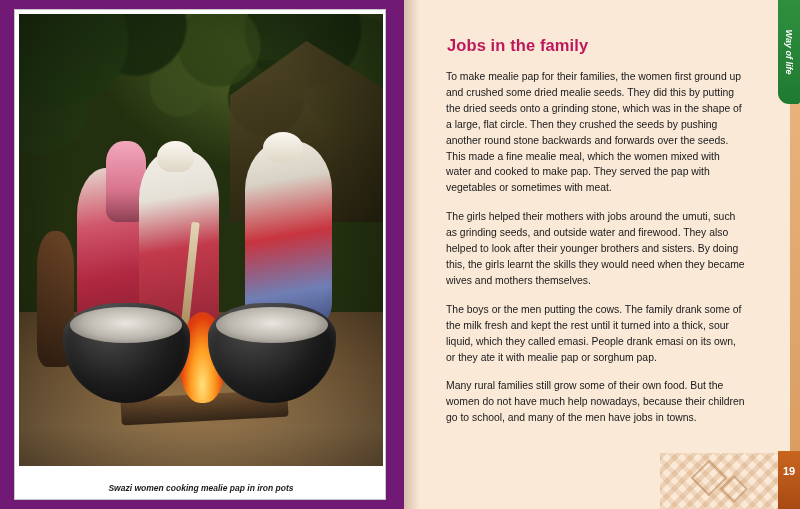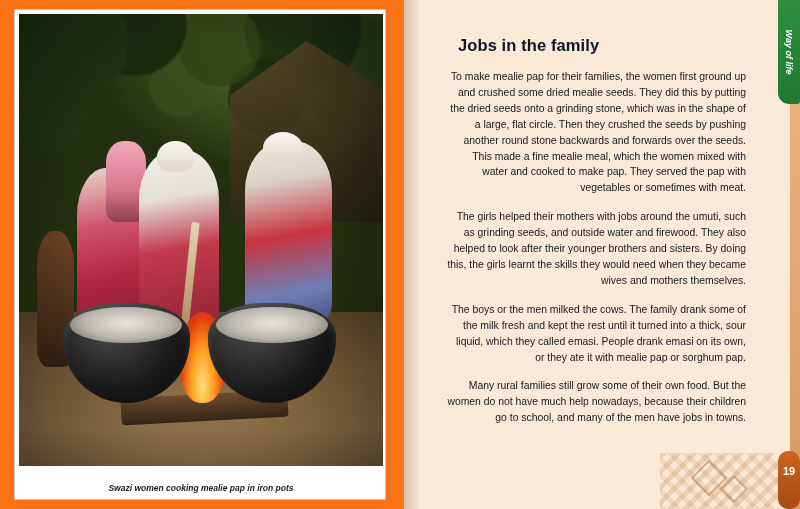--- a/index.html
+++ b/index.html
@@ -20,21 +20,21 @@
     background: #ffffff;
     overflow: hidden;
   }
   
   .left-page {
     position: absolute;
     left: 0;
     top: 0;
     width: 404px;
     height: 509px;
-    background: #f97316;
+    background: #701a75;
   }
   .photo-frame {
     position: absolute;
     left: 14px;
     top: 9px;
     width: 372px;
     height: 491px;
     background: #ffffff;
     border: 1px solid #c9c9c9;
     box-sizing: border-box;
@@ -225,32 +225,32 @@
     height: 100%;
     background: linear-gradient(90deg, rgba(120,80,50,0.28), rgba(120,80,50,0) 100%);
   }
   .content {
     position: absolute;
     left: 42px;
     top: 36px;
     width: 300px;
   }
   h1.heading {
-    margin: 0 0 14px 12px;
+    margin: 0 0 14px 1px;
     font-size: 16.5px;
     font-weight: bold;
-    color: #0f172a;
+    color: #be185d;
     letter-spacing: 0.1px;
   }
   p.para {
     margin: 0 0 13px 0;
     font-size: 10.4px;
     line-height: 1.53;
     color: #17181a;
-    text-align: right;
+    text-align: left;
   }
   
   .side-tab {
     position: absolute;
     right: 0;
     top: 0;
     width: 22px;
     height: 104px;
     background: linear-gradient(180deg, #2f8f3e 0%, #1f7a31 100%);
     border-bottom-left-radius: 11px;
@@ -275,21 +275,20 @@
     height: 405px;
     background: linear-gradient(180deg, #e8b27a 0%, #d89a5e 100%);
   }
   .page-number-box {
     position: absolute;
     right: 0;
     bottom: 0;
     width: 22px;
     height: 58px;
     background: linear-gradient(180deg, #c8651f 0%, #a84a13 100%);
-    border-radius: 10px;
   }
   .page-number-box span {
     position: absolute;
     left: 50%;
     top: 14px;
     transform: translateX(-50%);
     color: #ffffff;
     font-size: 11px;
     font-weight: bold;
   }
@@ -355,21 +354,21 @@
     </div>
   </div>
 
   <div class="right-page">
     <div class="gutter-shadow"></div>
 
     <div class="content">
       <h1 class="heading">Jobs in the family</h1>
       <p class="para">To make mealie pap for their families, the women first ground up and crushed some dried mealie seeds.  They did this by putting the dried seeds onto a grinding stone, which was in the shape of a large, flat circle.  Then they crushed the seeds by pushing another round stone backwards and forwards over the seeds.  This made a fine mealie meal, which the women mixed with water and cooked to make pap.  They served the pap with vegetables or sometimes with meat.</p>
       <p class="para">The girls helped their mothers with jobs around the umuti, such as grinding seeds, and outside water and firewood.  They also helped to look after their younger brothers and sisters.  By doing this, the girls learnt the skills they would need when they became wives and mothers themselves.</p>
-      <p class="para">The boys or the men milked the cows.  The family drank some of the milk fresh and kept the rest until it turned into a thick, sour liquid, which they called emasi.  People drank emasi on its own, or they ate it with mealie pap or sorghum pap.</p>
+      <p class="para">The boys or the men putting the cows.  The family drank some of the milk fresh and kept the rest until it turned into a thick, sour liquid, which they called emasi.  People drank emasi on its own, or they ate it with mealie pap or sorghum pap.</p>
       <p class="para">Many rural families still grow some of their own food.  But the women do not have much help nowadays, because their children go to school, and many of the men have jobs in towns.</p>
     </div>
 
     <div class="corner-pattern">
       <div class="corner-diamond"></div>
       <div class="corner-diamond two"></div>
     </div>
 
     <div class="side-tab">
       <span>Way of life</span>

